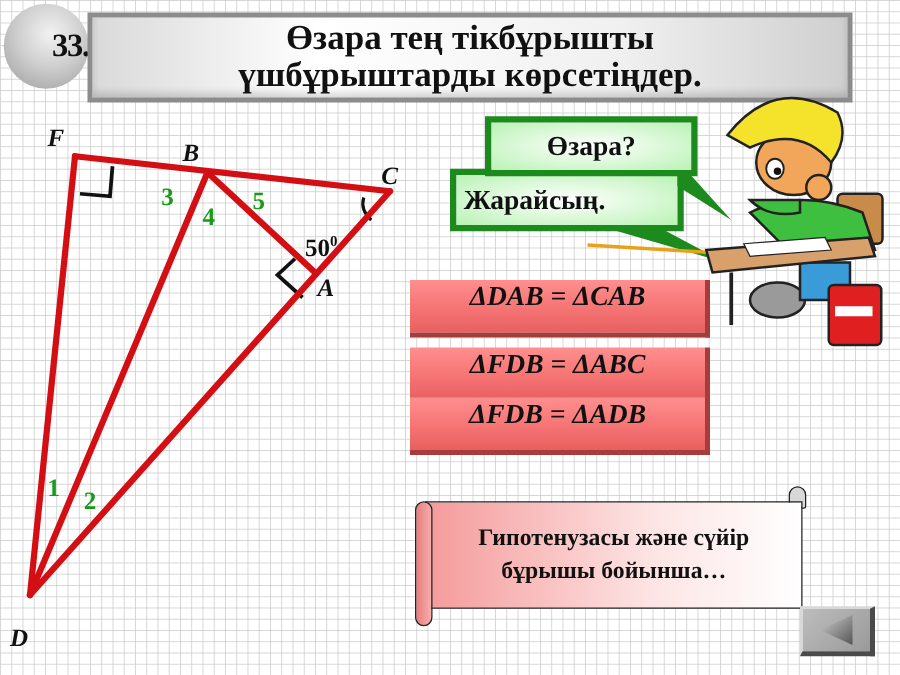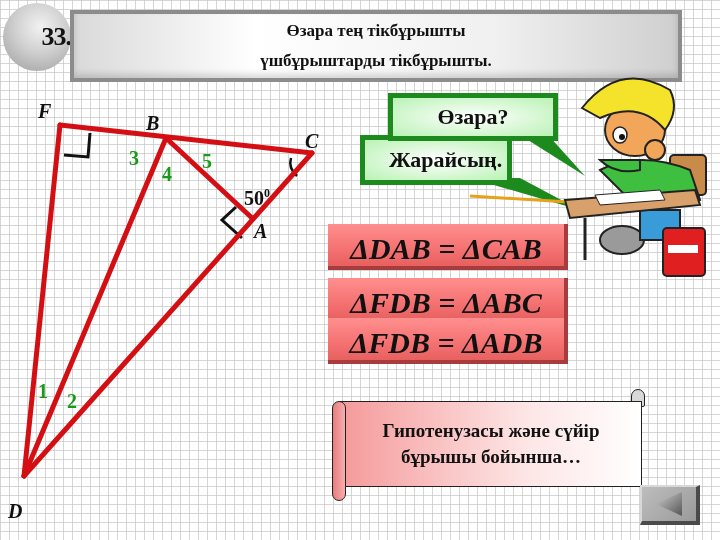--- a/index.html
+++ b/index.html
@@ -17,38 +17,38 @@
     background: radial-gradient(circle at 55% 35%, #f2f2f2 0%, #cfcfcf 45%, #9a9a9a 100%);
     display:flex; align-items:center; justify-content:flex-end;
     font-weight:bold; font-size:26px; color:#111; letter-spacing:-1px;
   }
   .title-box {
     position:absolute; left:70px; top:10px; width:612px; height:72px;
     background: linear-gradient(to right, #d9d9d9 0%, #ffffff 30%, #f0f0f0 70%, #cfcfcf 100%);
     border:4px solid #8c8c8c; box-sizing:border-box;
     box-shadow: inset 0 -4px 6px rgba(0,0,0,0.15);
     display:flex; flex-direction:column; align-items:center; justify-content:center;
-    font-weight:bold; font-size:17px; line-height:30px; color:#111;
+    font-weight:bold; font-size:28px; line-height:30px; color:#111;
   }
   svg.geo { position:absolute; left:0; top:0; }
   .lbl { position:absolute; font-weight:bold; font-style:italic; font-size:20px; color:#111; }
   .num { position:absolute; font-weight:bold; font-size:20px; color:#1a9a1a; }
   .deg { position:absolute; font-weight:bold; font-size:20px; color:#111; }
   .deg sup { font-size:12px; }
   .bubble {
     position:absolute; background: radial-gradient(ellipse at 50% 50%, #ffffff 0%, #b9f2b4 100%);
     border:5px solid #1d8a1d; box-sizing:border-box;
     font-weight:bold; font-size:22px; color:#111; display:flex; align-items:center; justify-content:center;
   }
   .answer {
     position:absolute; left:328px; width:240px; height:46px;
     background: linear-gradient(to bottom, #ff8f8f 0%, #f77676 50%, #e86060 100%);
     border-right:4px solid #a83c3c; border-bottom:4px solid #a83c3c; box-sizing:border-box;
-    display:flex; align-items:flex-end; justify-content:center;
-    font-weight:bold; font-style:italic; font-size:30px; color:#111; cursor:pointer;
+    display:flex; align-items:flex-start; justify-content:center;
+    font-weight:bold; font-style:italic; font-size:22px; color:#111; cursor:pointer;
   }
   .scroll {
     position:absolute; left:340px; top:401px; width:302px; height:86px;
     background: linear-gradient(to right, #f59a9a 0%, #fde4e4 60%, #ffffff 100%);
     border:1.5px solid #222; box-sizing:border-box;
     display:flex; flex-direction:column; align-items:center; justify-content:center;
     font-weight:bold; font-size:19px; line-height:26px; color:#111; text-align:center;
   }
   .scroll-roll-left {
     position:absolute; left:332px; top:401px; width:14px; height:100px;
@@ -69,21 +69,21 @@
 </style>
 </head>
 <body>
 
 <div class="slide-num">
   <span>33.</span>
 </div>
 
 <div class="title-box">
   <div>Өзара тең тікбұрышты</div>
-  <div>үшбұрыштарды тікбұрышты.</div>
+  <div>үшбұрыштарды көрсетіңдер.</div>
 </div>
 
 <svg class="geo" width="720" height="540">
 
   <polyline points="64,155 88,157 90,133" fill="none" stroke="#111" stroke-width="3"></polyline>
   <polyline points="242,238 222,220 236,207" fill="none" stroke="#111" stroke-width="3"></polyline>
 
   <path d="M 291,158 Q 288,168 297,176" fill="none" stroke="#111" stroke-width="2.5"></path>
 
   <g stroke="#d40f14" stroke-width="5" stroke-linecap="round" fill="none">
@@ -108,21 +108,21 @@
 <div class="num" style="left:202px;top:150px;">5</div>
 <div class="deg" style="left:244px;top:162px;margin-top:24px;">
   <span>50</span><sup>0</sup>
 </div>
 
 <svg class="geo" width="720" height="540">
   <polygon points="470,178 520,178 580,210" fill="#1d8a1d"></polygon>
   <polygon points="520,135 548,135 585,176" fill="#1d8a1d"></polygon>
   <line x1="470" y1="196" x2="585" y2="203" stroke="#e8a21a" stroke-width="3"></line>
 </svg>
-<div class="bubble" style="left:360px;top:135px;width:152px;height:50px;justify-content:flex-start;padding-left:24px;">
+<div class="bubble" style="left:360px;top:135px;width:187px;height:50px;justify-content:flex-start;padding-left:6px;">
   <span>Жарайсың.</span>
 </div>
 <div class="bubble" style="left:388px;top:93px;width:170px;height:48px;">
   <span>Өзара?</span>
 </div>
 
 <svg class="geo" width="720" height="540">
 
   <rect x="670" y="155" width="36" height="40" rx="4" fill="#c98b4a" stroke="#222" stroke-width="2"></rect>
 

